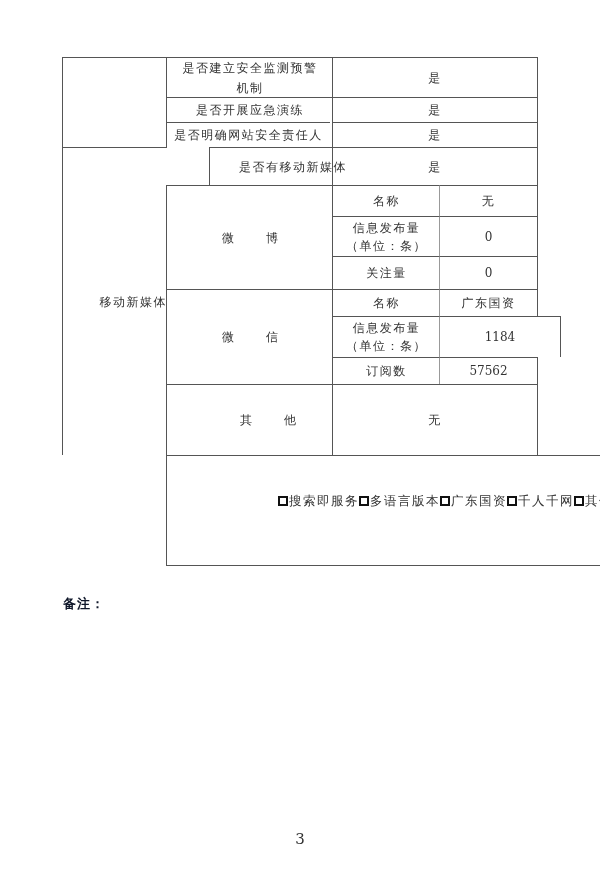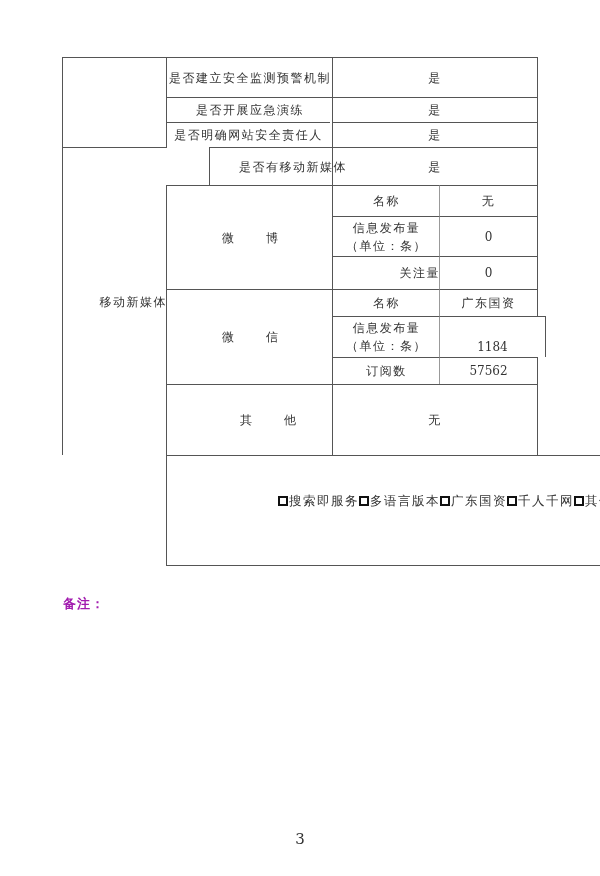--- a/index.html
+++ b/index.html
@@ -25,38 +25,38 @@
   .checkline {
     display: flex; align-items: center; font-size: 12.5px; letter-spacing: 1.5px; color: #333;
     white-space: nowrap;
   }
   .chk {
     display: inline-block; width: 10px; height: 10px; border: 2px solid #111;
     box-sizing: border-box; margin-right: 1px; vertical-align: middle;
   }
   .note {
     position: absolute; left: 63px; top: 595px; font-size: 13px; font-weight: bold;
-    color: #a21caf; letter-spacing: 1px;
+    color: #0f172a; letter-spacing: 1px;
   }
   .pagenum {
     position: absolute; left: 0; width: 600px; top: 830px; text-align: center;
     font-size: 15px; color: #333;
   }
 </style>
 </head>
 <body>
 
 <div class="page">
 
   <div class="cell bl bt" style="left:62px; top:57px; width:105px; height:90px;"></div>
   <div class="cell bl bt" style="left:62px; top:147px; width:105px; height:308px;justify-content:flex-end;">
     <span>移动新媒体</span>
   </div>
 
-  <div class="cell bl bt" style="left:166px; top:57px; width:167px; height:40px; flex-direction:row;">
+  <div class="cell bl bt" style="left:166px; top:57px; width:167px; height:40px; flex-direction:column;">
     <span>是否建立安全监测预警</span>
     <span>机制</span>
   </div>
   <div class="cell bl bt br" style="left:332px; top:57px; width:206px; height:40px;">
     <span>是</span>
   </div>
 
   <div class="cell bl bt" style="left:166px; top:97px; width:167px; height:25px;">
     <span>是否开展应急演练</span>
   </div>
@@ -87,41 +87,41 @@
   <div class="cell light-bl bt br" style="left:439px; top:185px; width:99px; height:31px;">
     <span>无</span>
   </div>
   <div class="cell bl bt" style="left:332px; top:216px; width:108px; height:40px; flex-direction:column; line-height:18px;">
     <span>信息发布量</span>
     <span>（单位：条）</span>
   </div>
   <div class="cell light-bl bt br num" style="left:439px; top:216px; width:99px; height:40px;">
     <span>0</span>
   </div>
-  <div class="cell bl bt" style="left:332px; top:256px; width:108px; height:33px;justify-content:flex-end;">
+  <div class="cell bl bt" style="left:332px; top:256px; width:108px; height:33px;">
     <span>关注量</span>
   </div>
   <div class="cell light-bl bt br num" style="left:439px; top:256px; width:99px; height:33px;">
     <span>0</span>
   </div>
 
   <div class="cell bl bt" style="left:166px; top:289px; width:167px; height:95px;">
     <span class="wide-gap">微 信</span>
   </div>
   <div class="cell bl bt" style="left:332px; top:289px; width:108px; height:27px;">
     <span>名称</span>
   </div>
   <div class="cell light-bl bt br" style="left:439px; top:289px; width:99px; height:27px;text-align:center;">
     <span>广东国资</span>
   </div>
   <div class="cell bl bt" style="left:332px; top:316px; width:108px; height:41px; flex-direction:column; line-height:18px;">
     <span>信息发布量</span>
     <span>（单位：条）</span>
   </div>
-  <div class="cell light-bl bt br num" style="left:439px; top:316px; width:107px; height:41px;align-items:flex-end;">
+  <div class="cell light-bl bt br num" style="left:439px; top:316px; width:122px; height:41px;">
     <span>1184</span>
   </div>
   <div class="cell bl bt" style="left:332px; top:357px; width:108px; height:27px;">
     <span>订阅数</span>
   </div>
   <div class="cell light-bl bt br num" style="left:439px; top:357px; width:99px; height:27px;">
     <span>57562</span>
   </div>
 
   <div class="cell bl bt" style="left:166px; top:384px; width:167px; height:71px;padding-left:36px;">

